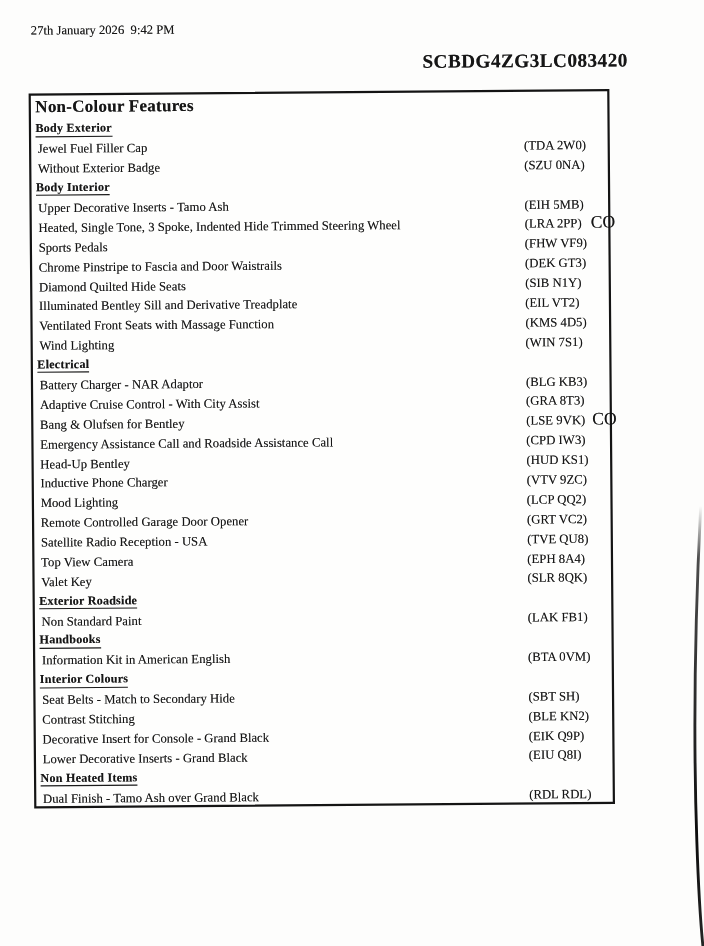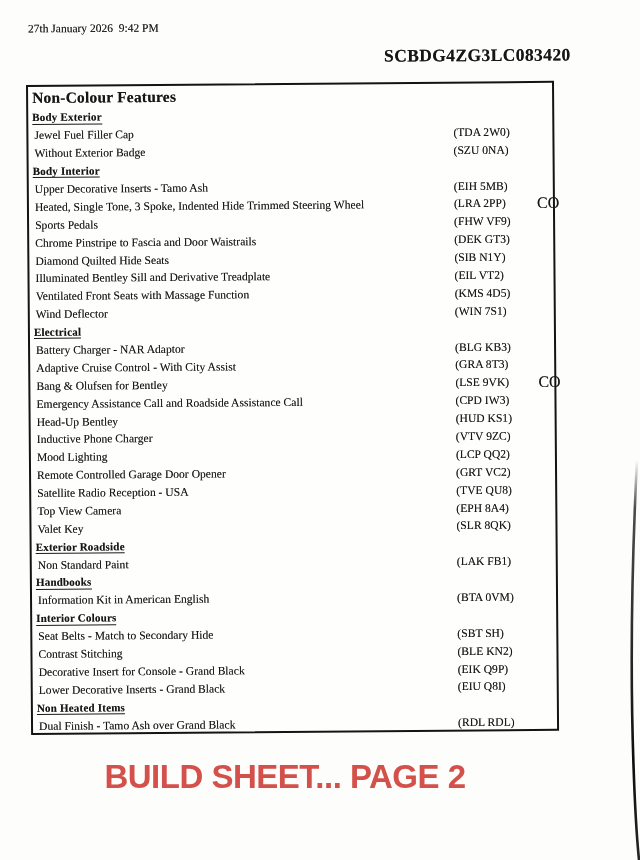--- a/index.html
+++ b/index.html
@@ -57,21 +57,21 @@
     padding-bottom:.5px;
     text-shadow:0 0 .5px rgba(20,20,20,.55);
   }
   .item-row .item-label{
     font-size:11.6px;
     padding-left:2px;
     text-shadow:0 0 .45px rgba(20,20,20,.5);
     white-space:nowrap;
   }
   .item-row .item-code{
-    position:absolute;left:425px;top:50%;transform:translateY(-50%);
+    position:absolute;left:448px;top:50%;transform:translateY(-50%);
     font-size:11.6px;white-space:nowrap;
     text-shadow:0 0 .45px rgba(20,20,20,.5);
   }
   .item-row .item-co{
     position:absolute;left:508px;top:50%;transform:translateY(-50%);
     font-size:16px;
     text-shadow:0 0 .45px rgba(20,20,20,.5);
   }
 
   
@@ -137,21 +137,21 @@
         </div>
         <div class="row item-row">
           <span class="item-label">Illuminated Bentley Sill and Derivative Treadplate</span>
           <span class="item-code">(EIL VT2)</span>
         </div>
         <div class="row item-row">
           <span class="item-label">Ventilated Front Seats with Massage Function</span>
           <span class="item-code">(KMS 4D5)</span>
         </div>
         <div class="row item-row">
-          <span class="item-label">Wind Deflector</span>
+          <span class="item-label">Wind Lighting</span>
           <span class="item-code">(WIN 7S1)</span>
         </div>
         <div class="row heading-row">
           <span class="heading-text">Electrical</span>
         </div>
         <div class="row item-row">
           <span class="item-label">Battery Charger - NAR Adaptor</span>
           <span class="item-code">(BLG KB3)</span>
         </div>
         <div class="row item-row">
@@ -231,21 +231,20 @@
         <div class="row heading-row">
           <span class="heading-text">Non Heated Items</span>
         </div>
         <div class="row item-row">
           <span class="item-label">Dual Finish - Tamo Ash over Grand Black</span>
           <span class="item-code">(RDL RDL)</span>
         </div>
       </div>
   </div>
 
-  <div class="banner" style="color: rgb(212, 81, 75);">BUILD SHEET... PAGE 2</div>
 
   <svg class="edge-artifact" viewBox="0 0 640 860" aria-hidden="true">
     <defs>
       <linearGradient id="edgeFade" x1="0" y1="0" x2="0" y2="1">
         <stop offset="0" stop-color="#000" stop-opacity="0"></stop>
         <stop offset="0.12" stop-color="#000" stop-opacity="0.7"></stop>
         <stop offset="0.75" stop-color="#000" stop-opacity="0.95"></stop>
         <stop offset="1" stop-color="#000" stop-opacity="0.85"></stop>
       </linearGradient>
     </defs>

